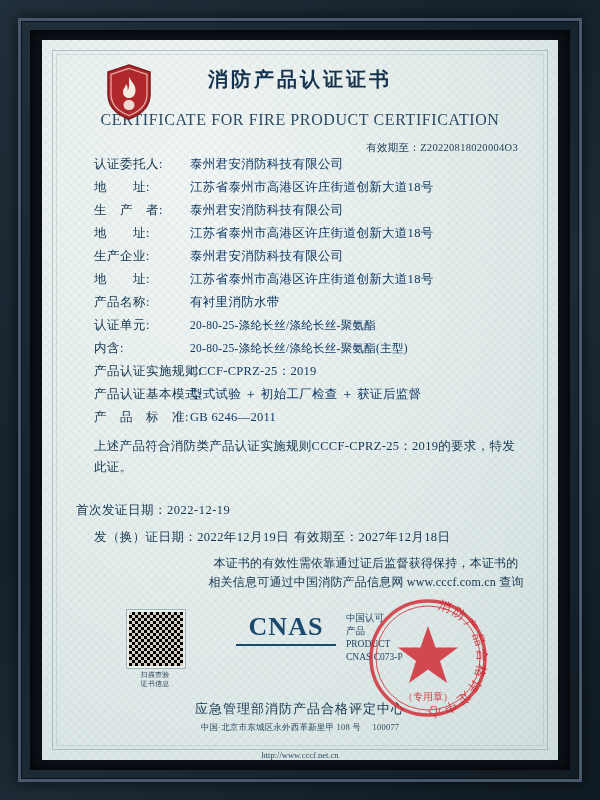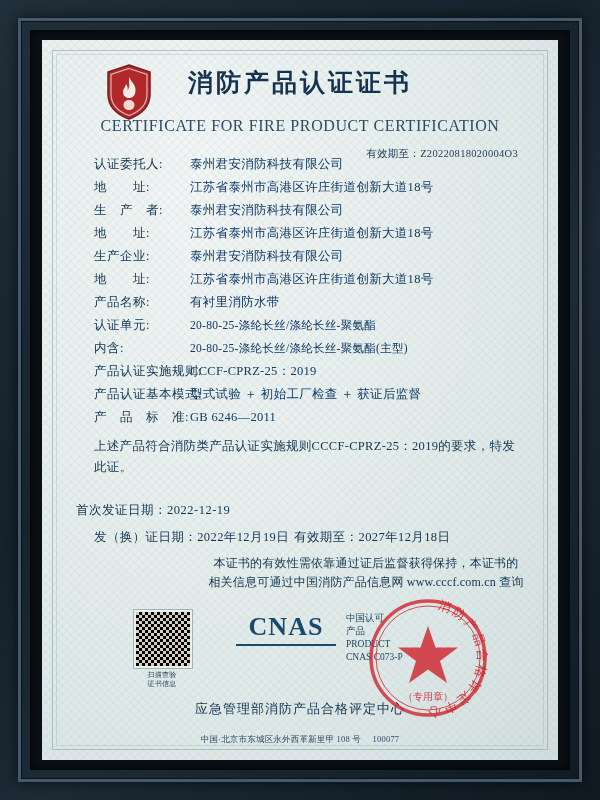--- a/index.html
+++ b/index.html
@@ -91,21 +91,21 @@
     position: absolute;
     left: 30px; top: 2px;
     width: 46px; height: 56px;
   }
   .title-wrap {
     text-align: center;
     padding-top: 4px;
   }
   .title-cn {
     font-family: "Liberation Serif", serif;
-    font-size: 25px;
+    font-size: 20px;
     font-weight: bold;
     letter-spacing: 3px;
     color: #15324e;
   }
   .title-en {
     font-family: "Liberation Serif", serif;
     font-size: 16px;
     letter-spacing: .6px;
     color: #2b4a63;
     margin-top: 18px;
@@ -183,21 +183,21 @@
   }
 
   
   .logos {
     position: relative;
     height: 96px;
     margin-top: 10px;
   }
   .qr {
     position: absolute;
-    left: 58px; top: 8px;
+    left: 51px; top: 8px;
     width: 56px;
     text-align: center;
   }
   .qr-img {
     width: 54px; height: 54px;
     background:
       repeating-linear-gradient(0deg,#14222e 0 3px, #e9f0ee 3px 6px),
       repeating-linear-gradient(90deg,#14222e 0 3px, #e9f0ee 3px 6px);
     background-blend-mode: difference;
     border: 2px solid #e9f0ee;
@@ -247,21 +247,21 @@
     margin-top: 2px;
   }
   .footer-org {
     font-size: 13px;
     letter-spacing: 1px;
     color: #13344f;
   }
   .footer-addr {
     font-size: 8.5px;
     color: #2c4a60;
-    margin-top: 16px;
+    margin-top: 4px;
     letter-spacing: .2px;
   }
   .footer-url {
     font-size: 8.5px;
     color: #2c4a60;
     margin-top: 16px;
   }
 </style>
 </head>
 <body>

